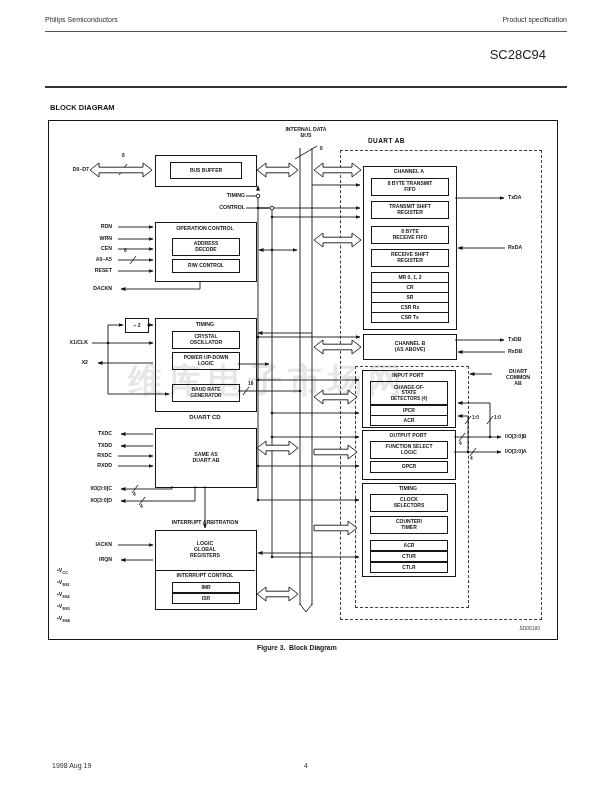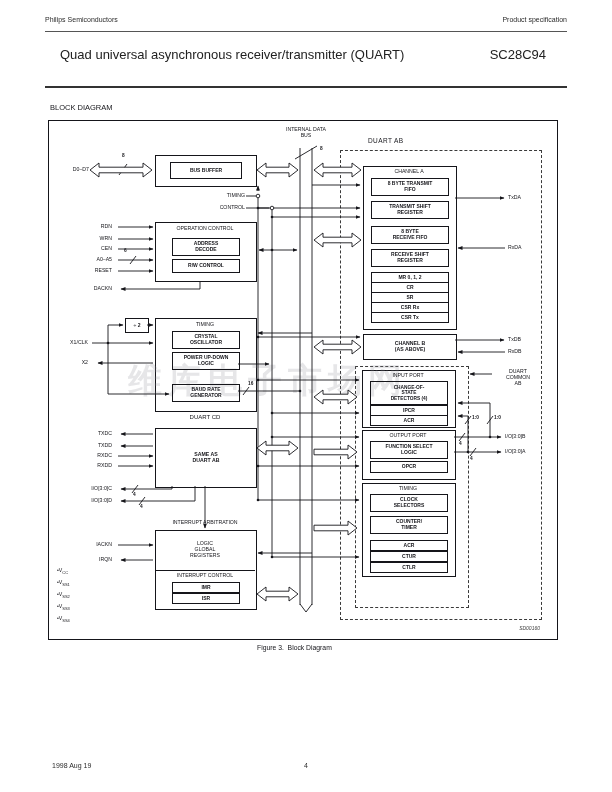--- a/index.html
+++ b/index.html
@@ -1,18 +1,18 @@
 <!DOCTYPE html>
 <html><head>
 <meta charset="utf-8">
 <style>
   html,body{margin:0;padding:0;background:#e8e8e8;}
   .page{position:relative;width:612px;height:792px;background:#ffffff;overflow:hidden;
         font-family:"Liberation Sans", sans-serif;}
-  .t{position:absolute;font-weight:normal;font-size:5.2px;line-height:1.18;color:#15151a;white-space:pre-line;}
+  .t{position:absolute;font-weight:bold;font-size:5.2px;line-height:1.18;color:#15151a;white-space:pre-line;}
   .r{text-align:right}.c{text-align:center}
   .bx{position:absolute;border:1px solid #15151a;background:transparent;}
   .cell{position:absolute;border:1px solid #15151a;display:flex;align-items:center;justify-content:center;
         text-align:center;font-weight:bold;font-size:5px;line-height:1.15;color:#15151a;white-space:pre-line;}
   .dashbx{position:absolute;border:1px dashed #3a3a3a;}
   .hline{position:absolute;background:#15151a;height:1px;}
   .hdr{position:absolute;font-size:7px;color:#2b2b2b;}
   .num{position:absolute;font-weight:bold;font-size:4.8px;color:#15151a;}
   sub.ss{font-size:4px;}
   svg.wires{position:absolute;left:0;top:0;z-index:5;pointer-events:none;}
@@ -22,21 +22,20 @@
   .cap{white-space:pre;}
 </style>
 </head>
 <body>
 
 <div class="page">
 
   <div class="hdr" style="left:45px;top:16px">Philips Semiconductors</div>
   <div class="hdr" style="right:45px;top:16px">Product specification</div>
   <div class="hline" style="left:45px;top:31px;width:522px;background:#555"></div>
-  <div class="hdr" style="left:60px;top:47px;font-size:13px;color:#222">Quad universal asynchronous receiver/transmitter (QUART)</div>
   <div class="hdr" style="right:66px;top:47px;font-size:13px;color:#222">SC28C94</div>
   <div class="hline" style="left:45px;top:86px;width:522px;height:1.5px;background:#333"></div>
 
   <div class="t" style="left:50px;top:104px;font-size:7.5px">BLOCK DIAGRAM</div>
 
   <div class="wm" style="left:128px;top:358px">维库电子市场网</div>
 
   <div class="bx" style="left:48px;top:120px;width:508px;height:518px;border-width:1.2px"></div>
 
   <div class="t c" style="left:276px;top:126px;width:60px">INTERNAL DATA

